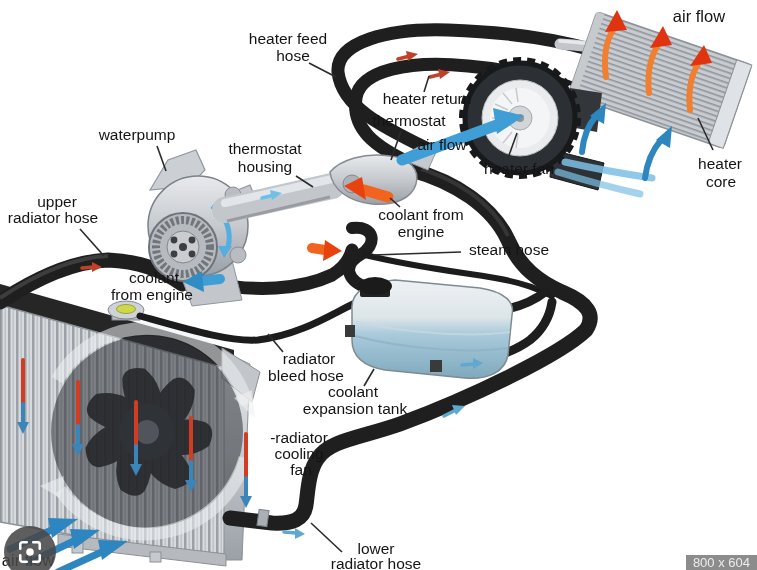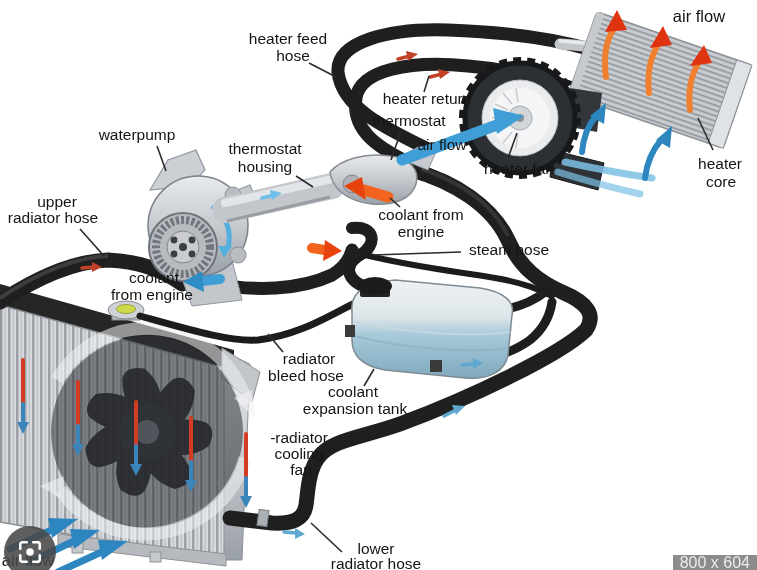--- a/index.html
+++ b/index.html
@@ -5,21 +5,21 @@
   html,body{margin:0;padding:0;background:#ffffff;}
   #stage{position:relative;width:757px;height:570px;overflow:hidden;background:#ffffff;
          font-family:"Liberation Sans", sans-serif;}
   #art{position:absolute;left:0;top:0;}
   .lbl{font-family:"Liberation Sans", sans-serif;font-size:15.5px;fill:#141414;}
   .lbl-big{font-family:"Liberation Sans", sans-serif;font-size:16.5px;fill:#141414;}
   #lens-btn{position:absolute;left:4px;top:526px;width:52px;height:52px;border-radius:50%;
             background:rgba(72,72,72,0.88);display:flex;align-items:center;justify-content:center;
             cursor:pointer;border:none;padding:0;}
   #size-badge{position:absolute;right:0;bottom:0;height:14px;line-height:14px;
-              background:#8c8c8c;color:#ececec;font-size:16px;padding:1px 7px 0 7px;
+              background:#8c8c8c;color:#ececec;font-size:13px;padding:1px 7px 0 7px;
               font-family:"Liberation Sans", sans-serif;}
 </style>
 </head>
 <body>
 
 <div id="stage">
 <svg id="art" width="757" height="570" viewBox="0 0 757 570">
   <defs>
     <linearGradient id="metal" x1="0" y1="0" x2="0" y2="1">
       <stop offset="0" stop-color="#e8eaed"></stop>

